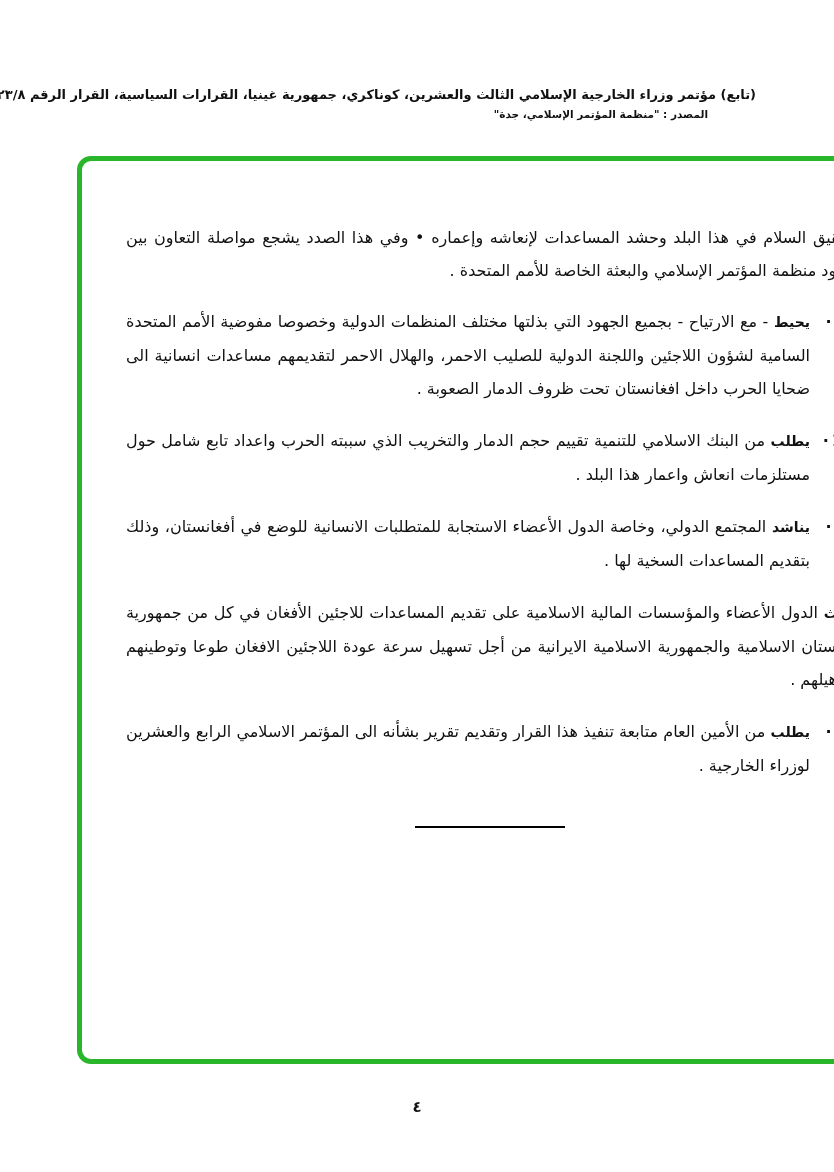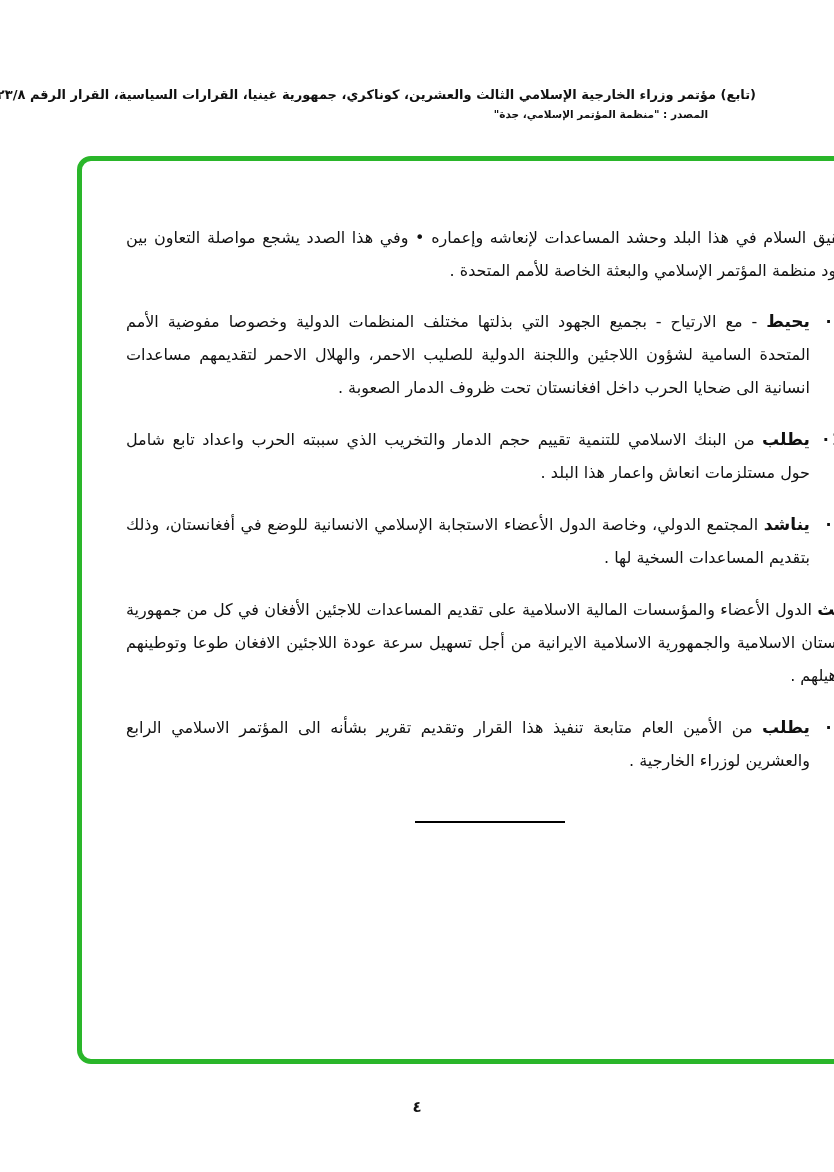--- a/index.html
+++ b/index.html
@@ -75,21 +75,21 @@
     line-height: 33px;
     white-space: nowrap;
   }
   .item-num .dot { font-weight: bold; margin-right: 3px; }
   .item-text {
     flex: 1;
     font-size: 16px;
     line-height: 33px;
     text-align: justify;
   }
-  .item-text .kw { font-weight: bold; font-size: 17px; }
+  .item-text .kw { font-weight: bold; font-size: 14px; }
 
   .separator {
     width: 150px;
     border-top: 2px solid #000;
     margin: 44px auto 0 auto;
   }
 
   .page-number {
     position: absolute;
     bottom: 56px;
@@ -120,21 +120,21 @@
         <p class="item-text"><span class="kw">يحيط</span> <span>- مع الارتياح - بجميع الجهود التي بذلتها مختلف المنظمات الدولية وخصوصا مفوضية الأمم المتحدة السامية لشؤون اللاجئين واللجنة الدولية للصليب الاحمر، والهلال الاحمر لتقديمهم مساعدات انسانية الى ضحايا الحرب داخل افغانستان تحت ظروف الدمار الصعوبة .</span></p>
       </div>
 
       <div class="item">
         <div class="item-num"><span>18</span><span class="dot">·</span></div>
         <p class="item-text"><span class="kw">يطلب</span> <span>من البنك الاسلامي للتنمية تقييم حجم الدمار والتخريب الذي سببته الحرب واعداد تابع شامل حول مستلزمات انعاش واعمار هذا البلد .</span></p>
       </div>
 
       <div class="item">
         <div class="item-num"><span>١٦</span><span class="dot">·</span></div>
-        <p class="item-text"><span class="kw">يناشد</span> <span>المجتمع الدولي، وخاصة الدول الأعضاء الاستجابة الإسلامي الانسانية للوضع في أفغانستان، وذلك بتقديم المساعدات السخية لها .</span></p>
+        <p class="item-text"><span class="kw">يناشد</span> <span>المجتمع الدولي، وخاصة الدول الأعضاء الاستجابة للمتطلبات الانسانية للوضع في أفغانستان، وذلك بتقديم المساعدات السخية لها .</span></p>
       </div>
 
       <div class="item">
         <p class="item-text"><span class="kw">يحث</span> <span>الدول الأعضاء والمؤسسات المالية الاسلامية على تقديم المساعدات للاجئين الأفغان في كل من جمهورية باكستان الاسلامية والجمهورية الاسلامية الايرانية من أجل تسهيل سرعة عودة اللاجئين الافغان طوعا وتوطينهم وتأهيلهم .</span></p>
       </div>
 
       <div class="item">
         <div class="item-num"><span>١٨</span><span class="dot">·</span></div>
         <p class="item-text"><span class="kw">يطلب</span> <span>من الأمين العام متابعة تنفيذ هذا القرار وتقديم تقرير بشأنه الى المؤتمر الاسلامي الرابع والعشرين لوزراء الخارجية .</span></p>
       </div>

